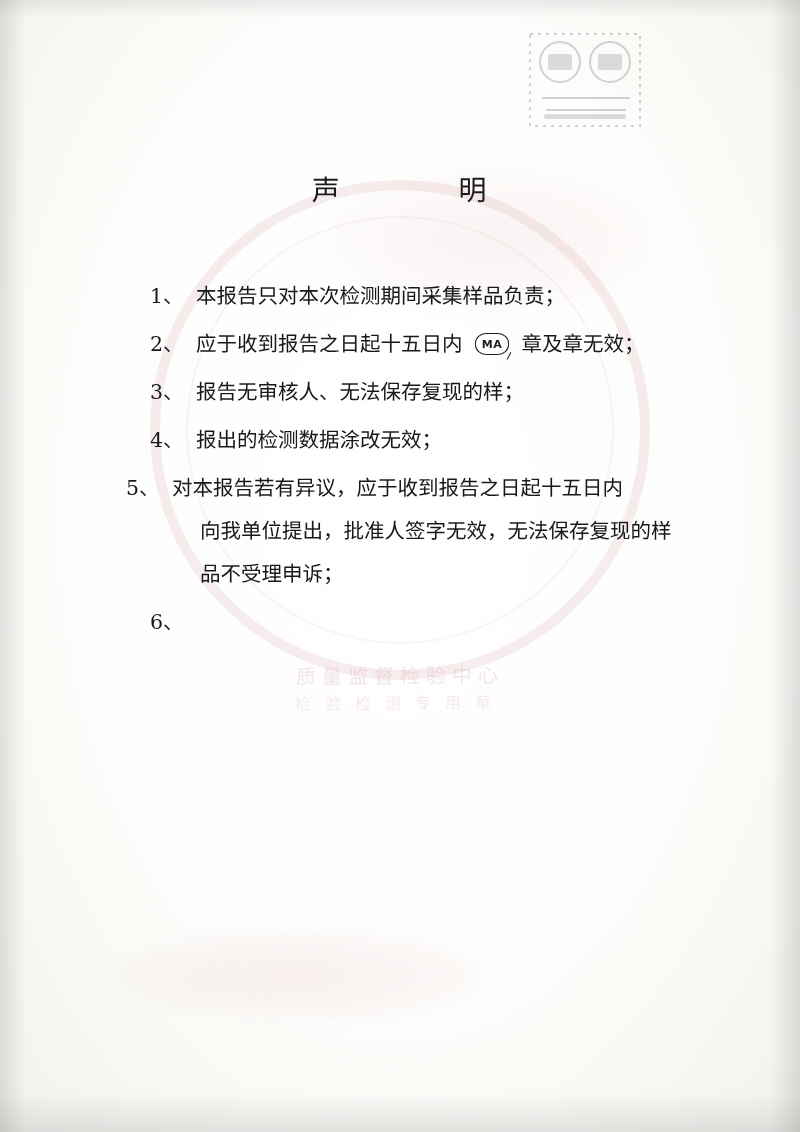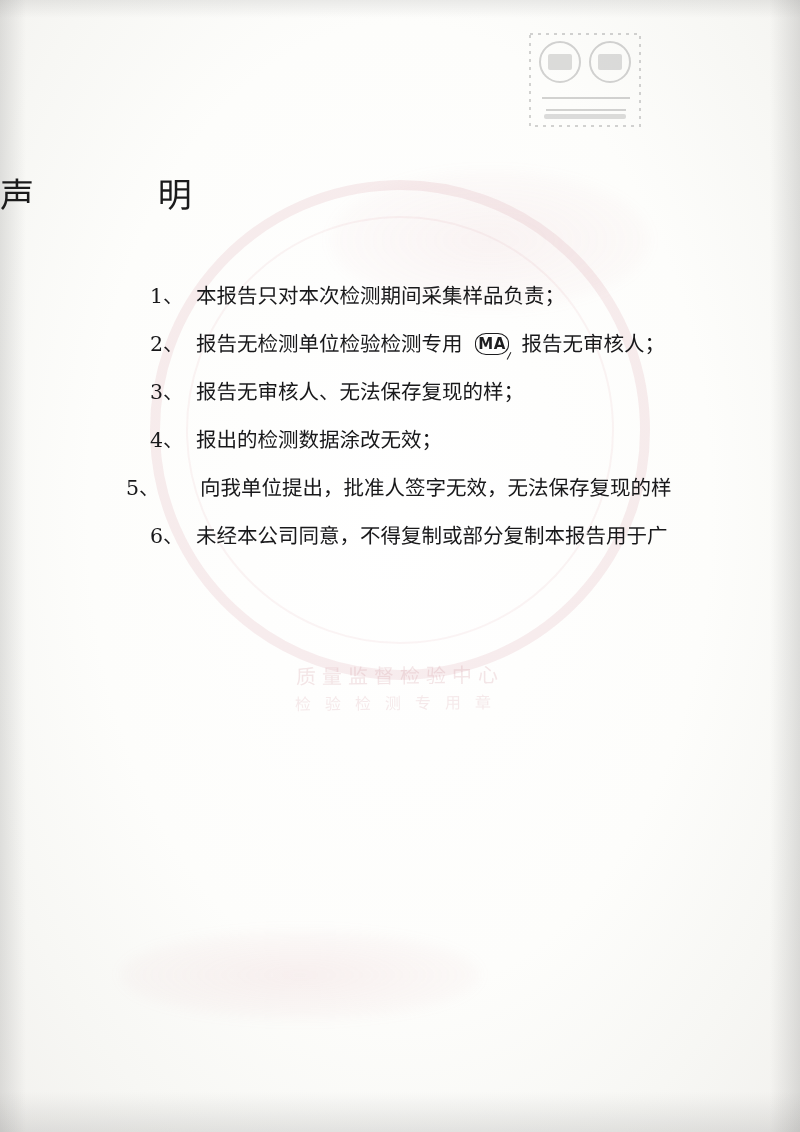--- a/index.html
+++ b/index.html
@@ -110,22 +110,22 @@
     pointer-events: none;
     opacity: 0.55;
   }
 
   
   .doc-title {
     position: absolute;
     left: 0;
     right: 0;
     top: 168px;
-    text-align: left;
-    font-size: 34px;
+    text-align: center;
+    font-size: 28px;
     color: #1b1b1b;
     letter-spacing: 0.06em;
     font-family: "DejaVu Serif", "Liberation Serif", serif;
   }
   .doc-title .t-gap {
     display: inline-block;
     width: 96px;
   }
 
   .clauses {
@@ -178,21 +178,21 @@
     border: 1.6px solid #1d1d1f;
     border-radius: 11px / 10px;
     box-sizing: border-box;
   }
   .ma-mark .ma-text {
     position: absolute;
     inset: 0;
     display: flex;
     align-items: center;
     justify-content: center;
-    font-size: 15px;
+    font-size: 11px;
     font-weight: bold;
     letter-spacing: 0.5px;
     color: #1d1d1f;
     font-family: "DejaVu Sans", "Liberation Sans", sans-serif;
   }
   .ma-mark .ma-tail {
     position: absolute;
     right: -1px;
     bottom: -3px;
     width: 8px;
@@ -241,48 +241,49 @@
   <div class="clauses">
 
     <div class="clause">
       <span class="clause-num">1、</span>
       <span class="clause-body">本报告只对本次检测期间采集样品负责；</span>
     </div>
 
     <div class="clause">
       <span class="clause-num">2、</span>
       <span class="clause-body">
-        <span>报告无检测单位检验检测专用</span>
+        <span>应于收到报告之日起十五日内</span>
         <span class="ma-mark">
           <span class="ma-box"></span>
           <span class="ma-text">MA</span>
           <span class="ma-tail"></span>
         </span>
-        <span>报告无审核人；</span>
+        <span>章及章无效；</span>
       </span>
     </div>
 
     <div class="clause">
       <span class="clause-num">3、</span>
       <span class="clause-body">报告无审核人、无法保存复现的样；</span>
     </div>
 
     <div class="clause">
       <span class="clause-num">4、</span>
       <span class="clause-body">报出的检测数据涂改无效；</span>
     </div>
 
     <div class="clause wide">
       <span class="clause-num">5、</span>
       <span class="clause-body">
+        <span>对本报告若有异议，应于收到报告之日起十五日内</span>
         <span class="cont">向我单位提出，批准人签字无效，无法保存复现的样</span>
+        <span class="cont">品不受理申诉；</span>
       </span>
     </div>
 
     <div class="clause">
       <span class="clause-num">6、</span>
       <span class="clause-body">
-        <span>未经本公司同意，不得复制或部分复制本报告用于广</span>
       </span>
     </div>
 
   </div>
 </div>
 
 </body></html>

